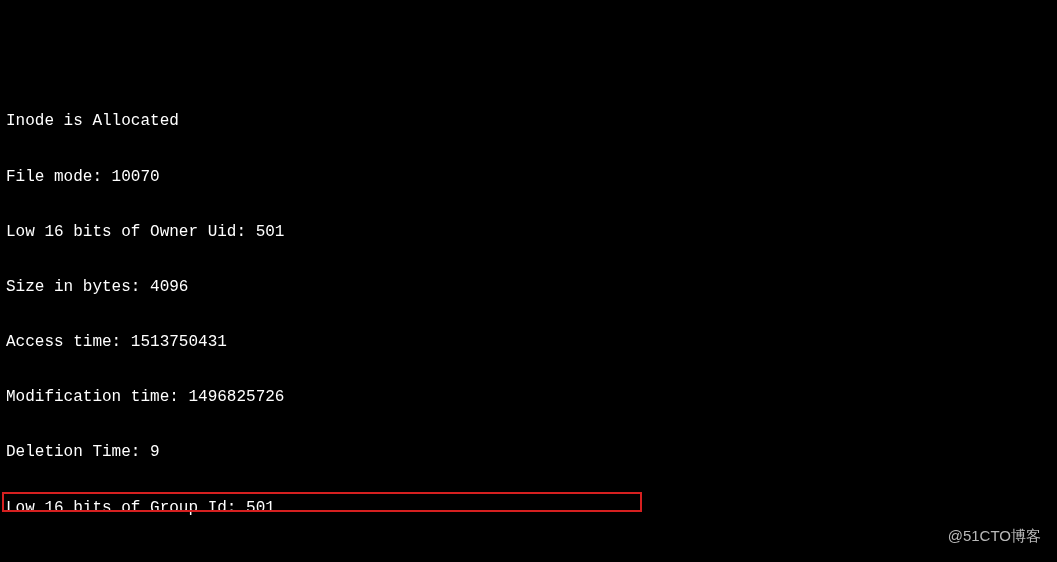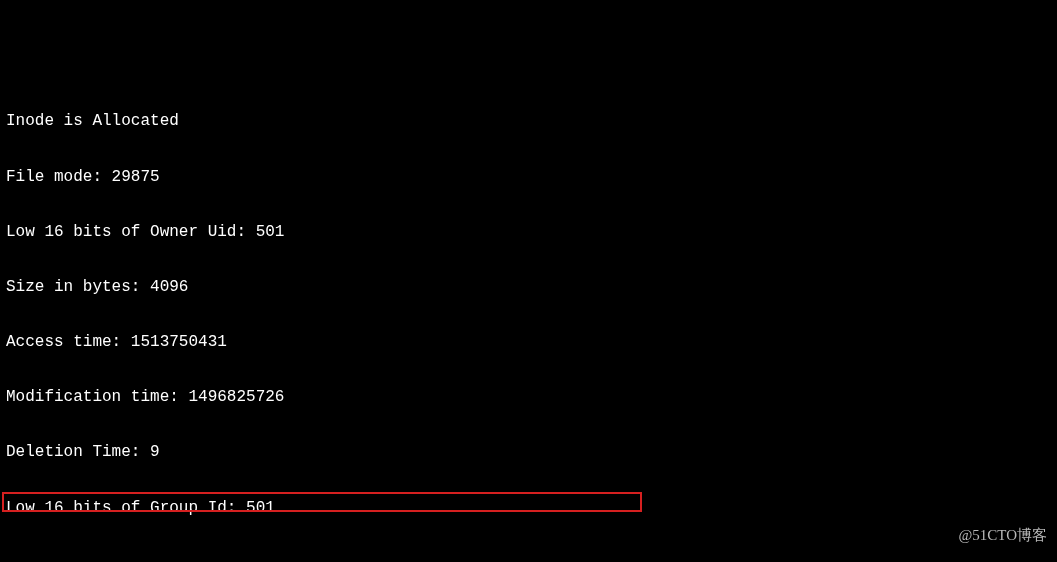--- a/index.html
+++ b/index.html
@@ -23,35 +23,35 @@
     .line {
       display: block;
     }
     .highlight-box {
       position: absolute;
       border: 2px solid #d62020;
       pointer-events: none;
     }
     .watermark {
       position: absolute;
-      right: 10px;
+      right: 16px;
       bottom: 18px;
       color: #b9b9b9;
-      font-family: Liberation Serif, serif;
+      font-family: Liberation Sans, sans-serif;
       font-size: 15px;
     }
   </style>
 </head>
 <body>
 
 
 
 <div>
   <span class="line">Inode is Allocated</span>
-  <span class="line">File mode: 29875</span>
+  <span class="line">File mode: 10070</span>
   <span class="line">Low 16 bits of Owner Uid: 501</span>
   <span class="line">Size in bytes: 4096</span>
   <span class="line">Access time: 1513750431</span>
   <span class="line">Modification time: 1496825726</span>
   <span class="line">Deletion Time: 9</span>
   <span class="line">Low 16 bits of Group Id: 501</span>
   
   
   
   

